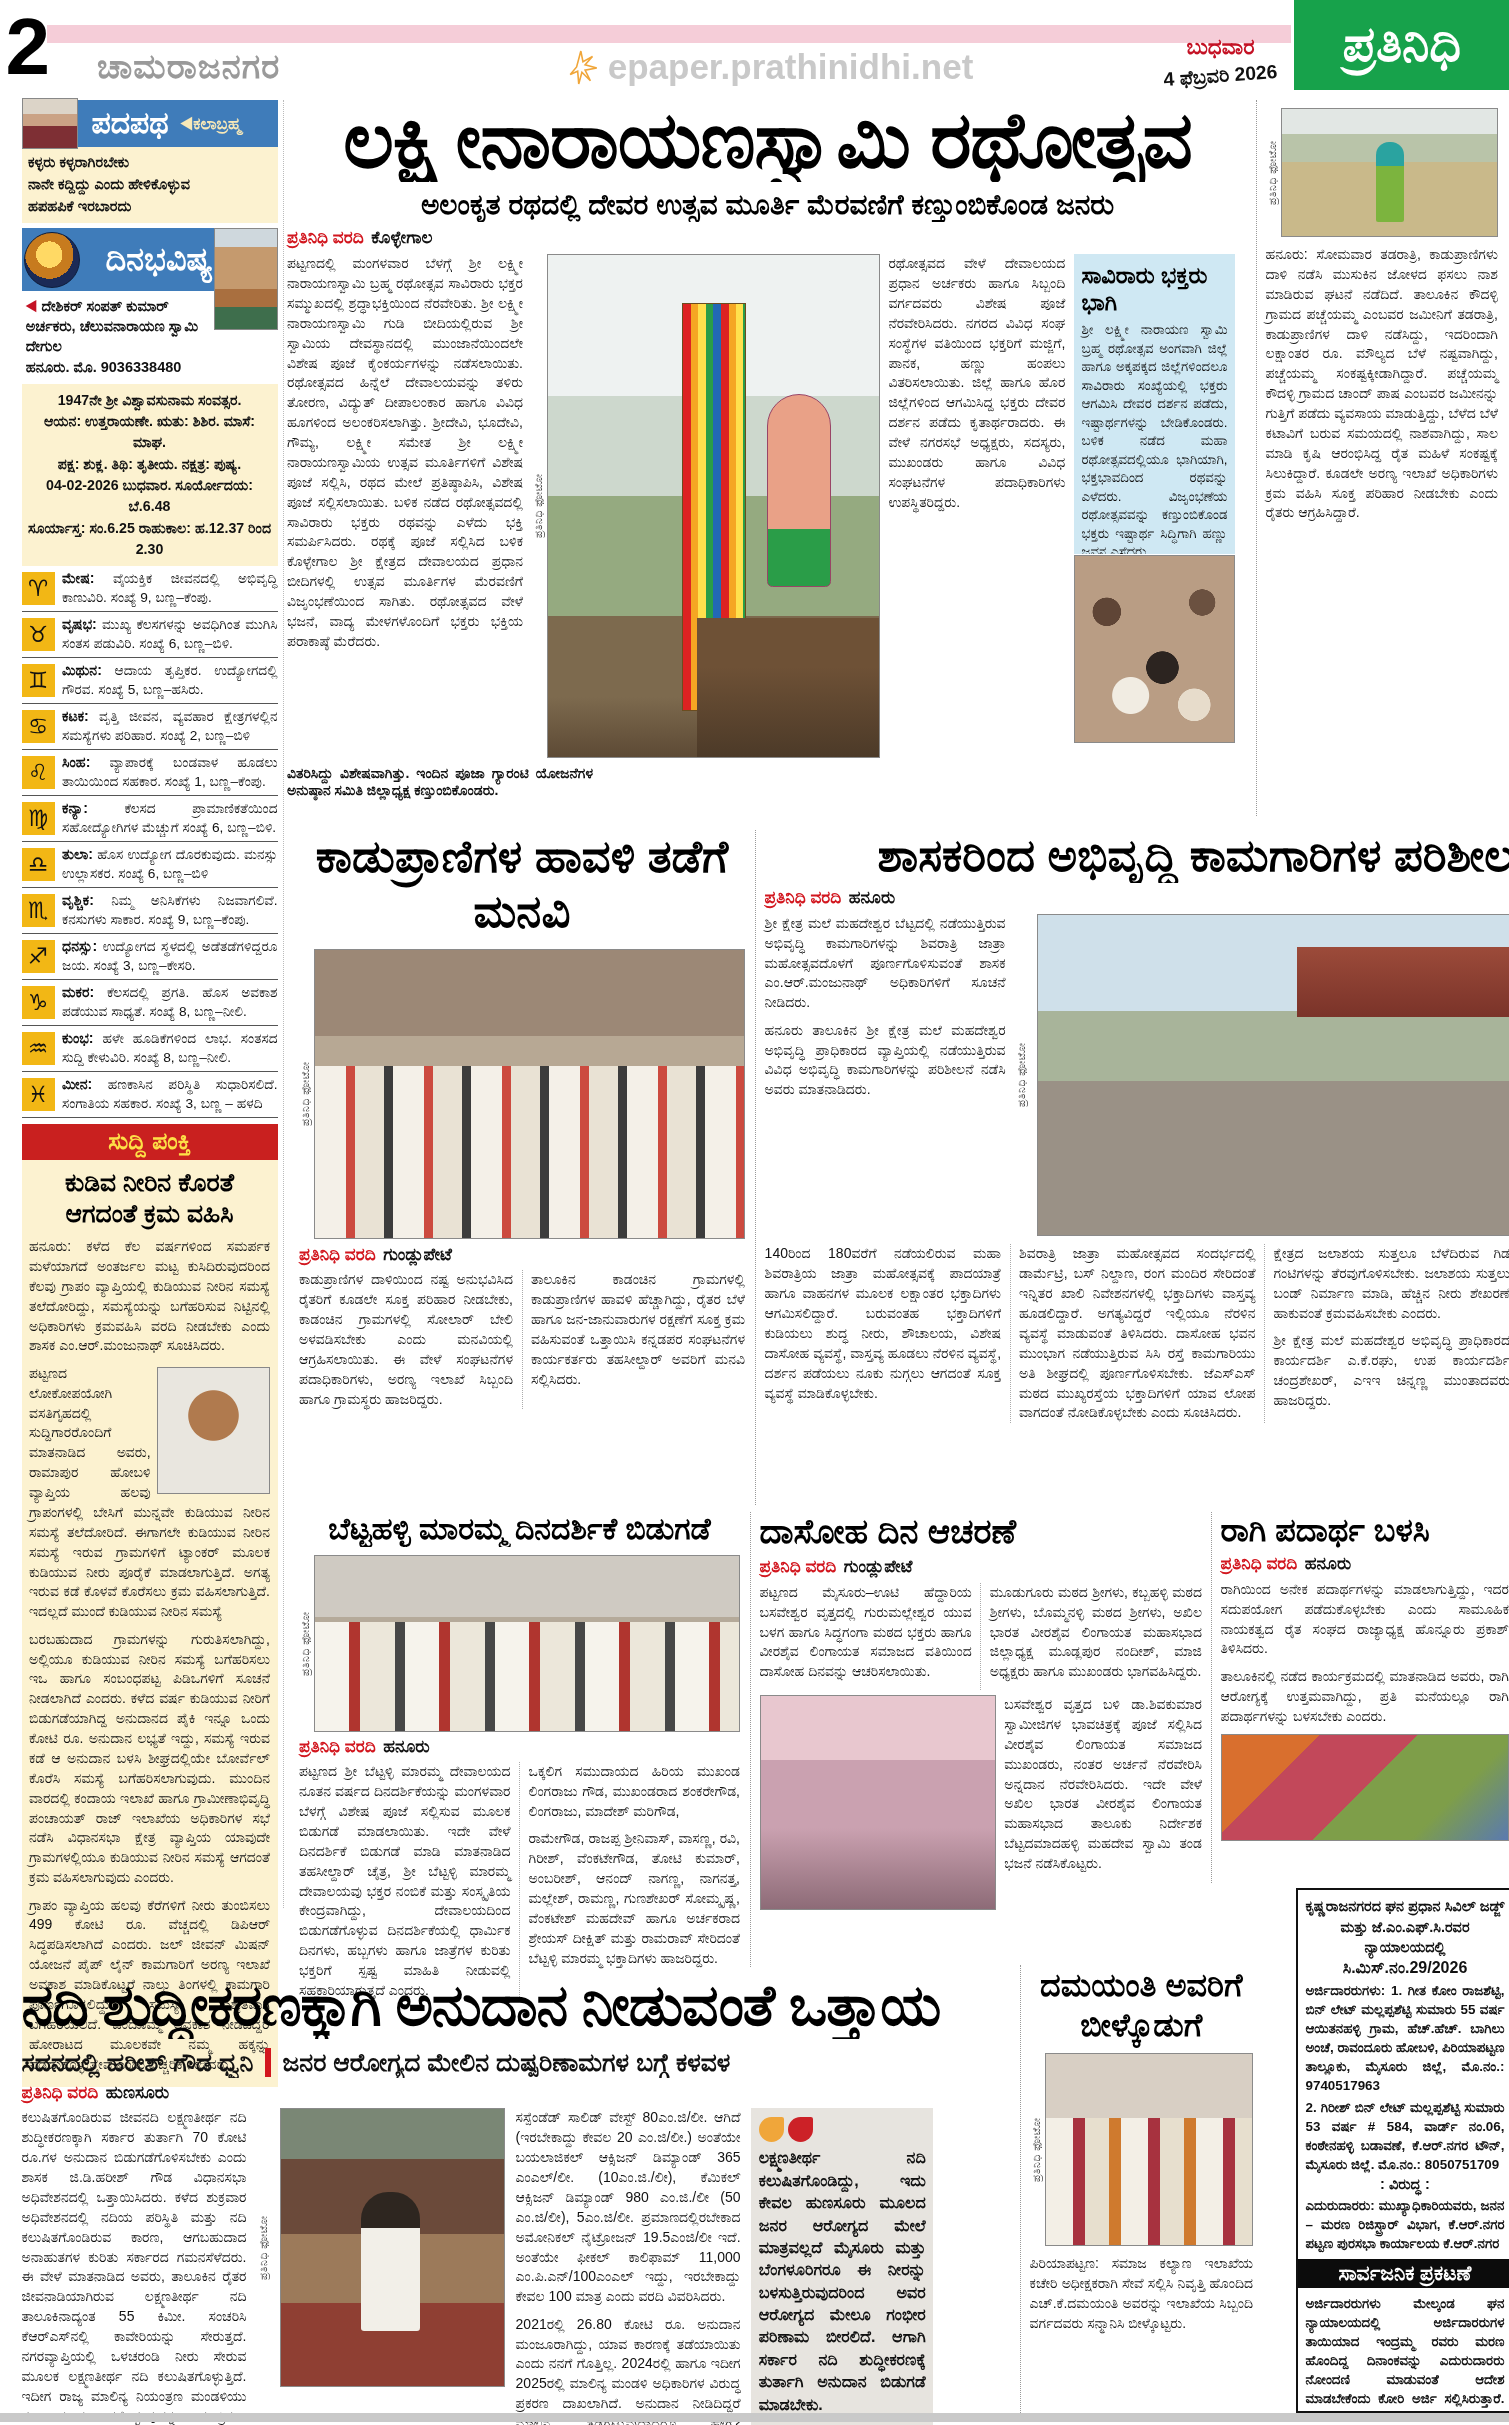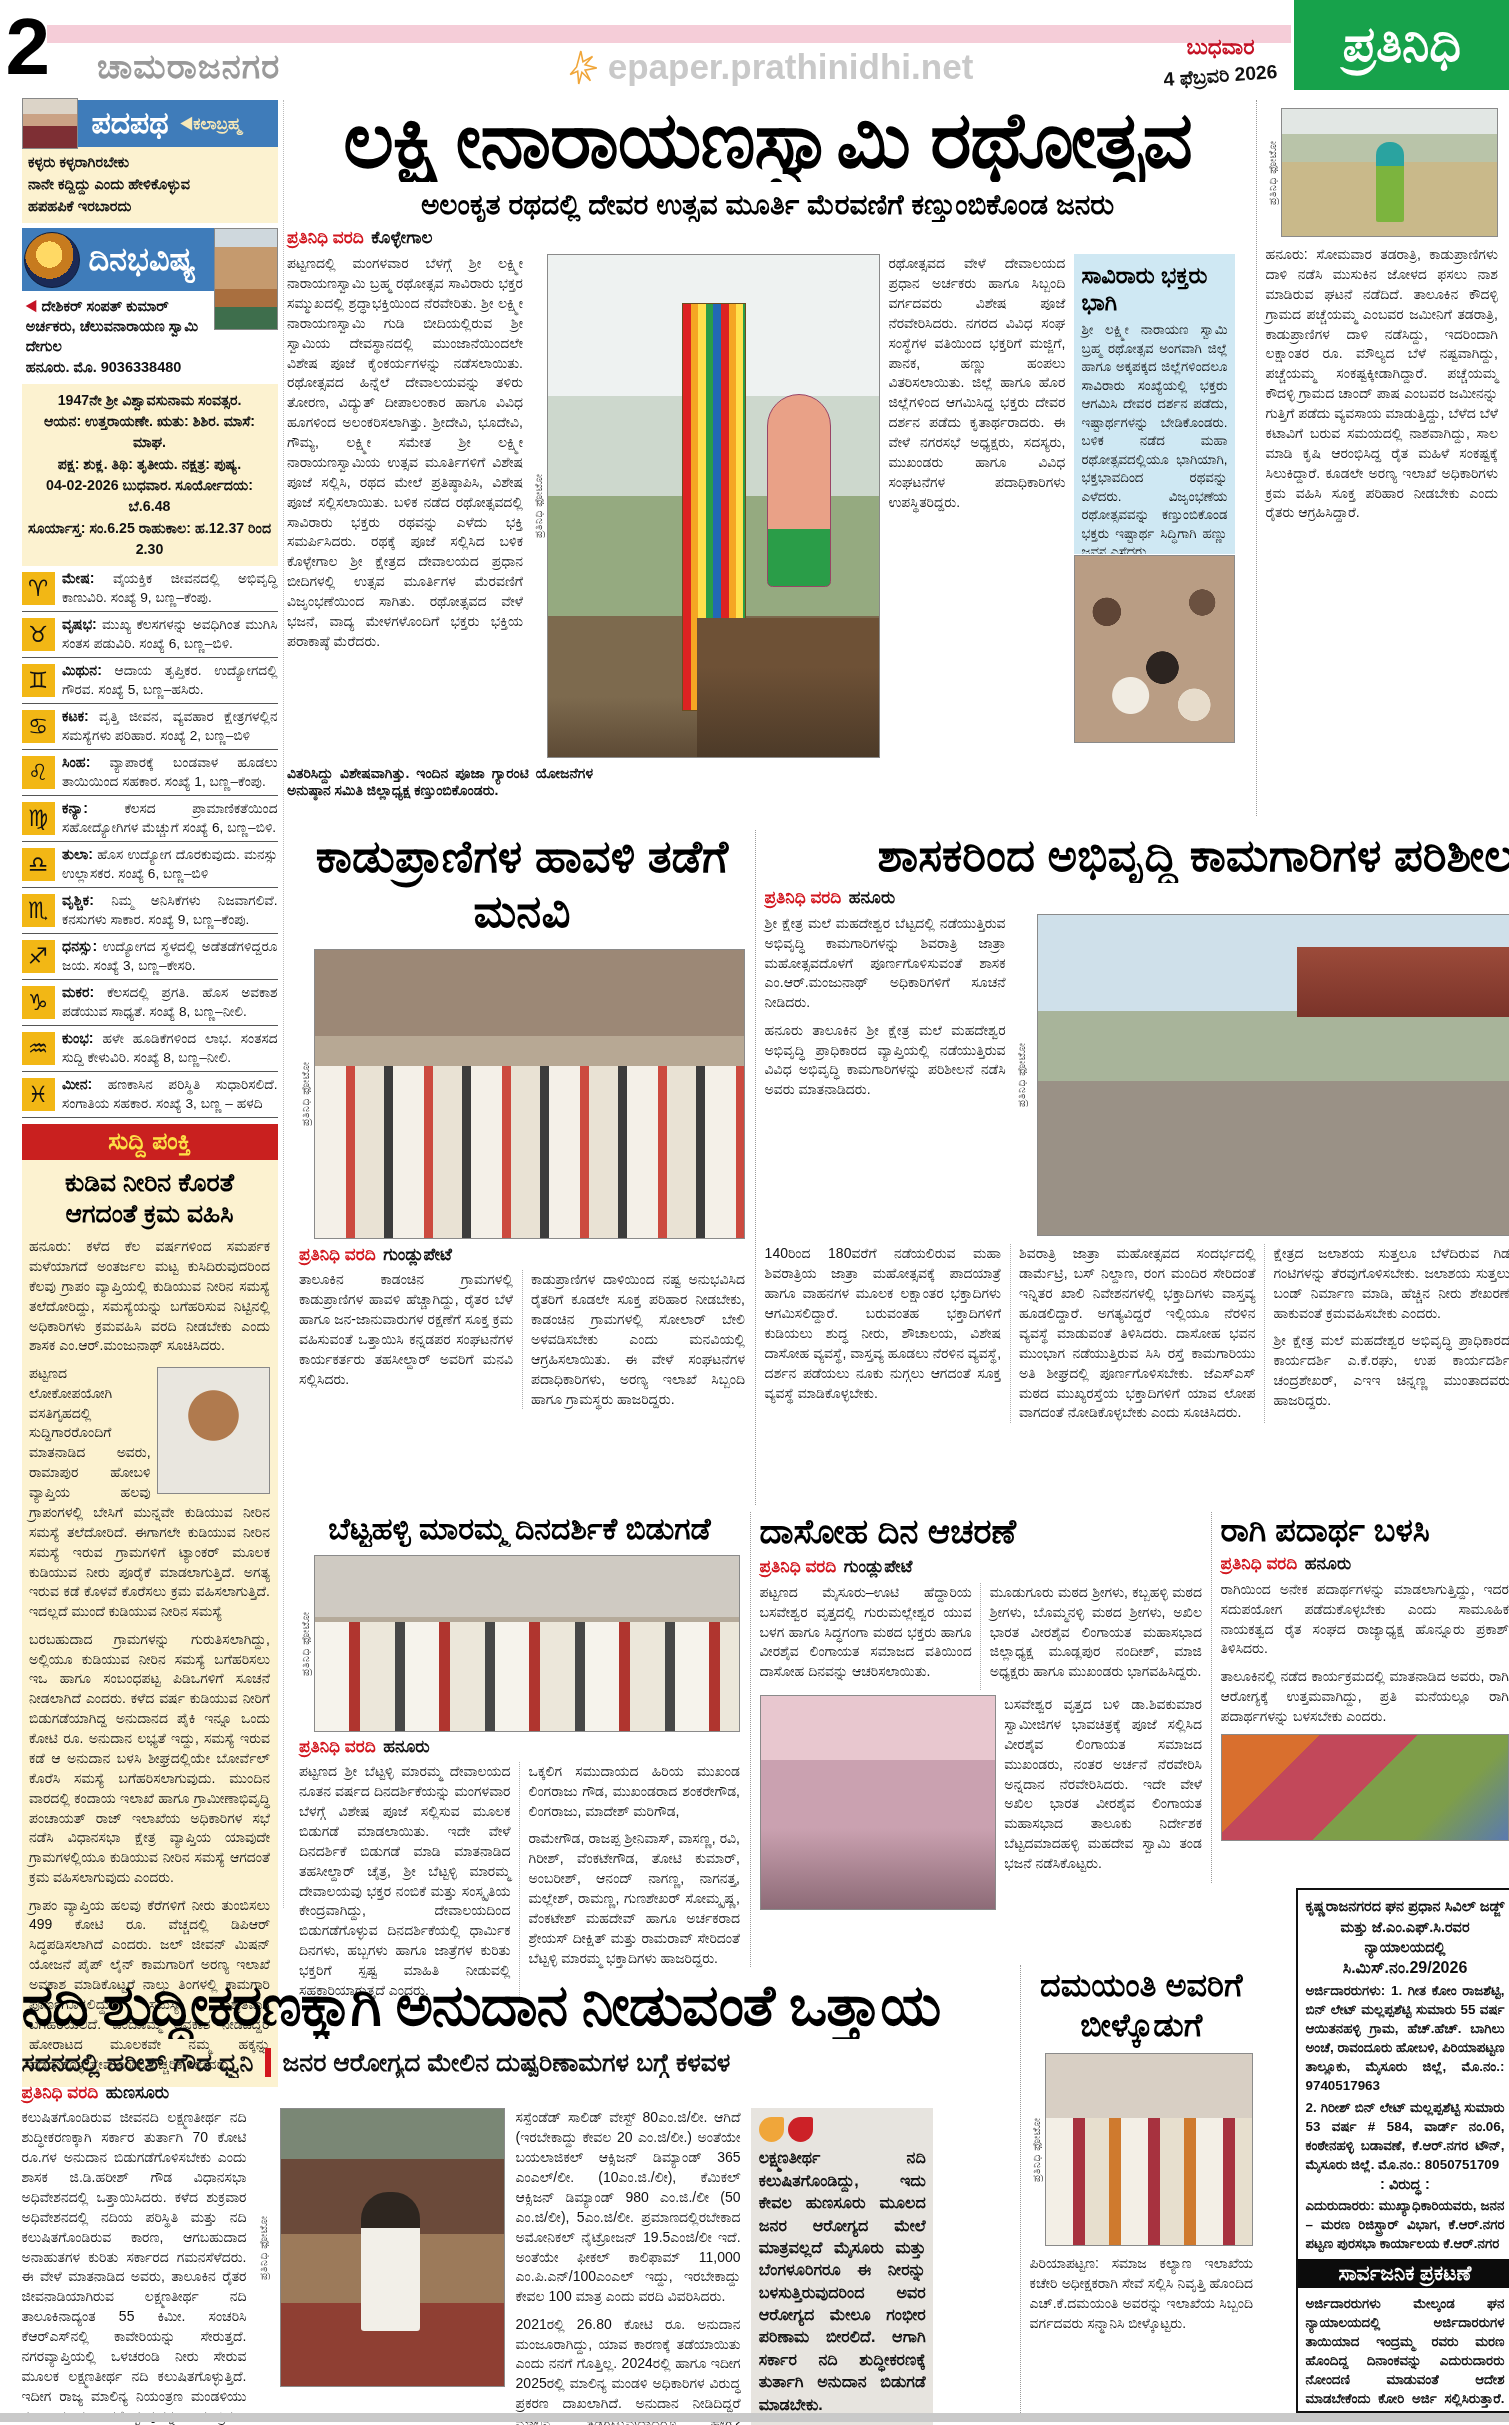--- a/index.html
+++ b/index.html
@@ -30,21 +30,21 @@
   
   #sidebar{position:absolute;left:21.5px;top:100px;width:256px;height:1809px}
   .blue-banner{position:relative;background:#3f7cba;height:47px;display:flex;align-items:center}
   .pp-photo{position:absolute;left:0;top:-2.1px;width:56px;height:51px;background:linear-gradient(180deg,#dcd4c8 0 30%,#caa285 30% 55%,#7e2f34 55% 100%);border:0.5px solid #888}
   .pp-title{margin-left:70px;font-size:30px;font-weight:bold;color:#fff}
   .pp-sub{margin-left:11.8px;font-size:16px;font-weight:bold;color:#f8e9b8}
   .cream{background:#fcf2d0}
   .verse{padding:5.4px 6.4px;font-size:14.5px;font-weight:bold;line-height:1.5}
   .db-banner{position:relative;background:#3f7cba;height:63px;margin-top:5.4px;display:flex;align-items:center}
   .wheel{width:56px;height:56px;border-radius:50%;margin-left:2.1px;background:radial-gradient(circle at 45% 40%,#ffd964 0 30%,#c77b1e 30% 55%,#1b2a56 55% 100%);border:1.6px solid #0d1c3a;flex:0 0 auto}
-  .db-title{font-size:32px;font-weight:bold;color:#fff;margin-left:9px}
+  .db-title{font-size:32px;font-weight:bold;color:#fff;margin-left:26px}
   .priest-photo{position:absolute;right:0;top:0;width:64px;height:102px;background:linear-gradient(180deg,#cfd8dd 0 18%,#c59a6e 18% 60%,#a96f3f 60% 78%,#3e6e4c 78% 100%);border:0.5px solid #888;z-index:2}
   .astro{padding:4.3px 68px 4.3px 4.3px;font-size:14.5px;font-weight:bold;line-height:1.4}
   .astro .arrow{color:#c41225}
   .panchanga{padding:5.4px 4.3px;font-size:14.2px;font-weight:bold;text-align:center;line-height:1.5;margin-top:3.2px}
   .sign-row{display:flex;align-items:center;gap:7.5px;border-bottom:1.1px solid #555;padding:3.2px 0;height:46px}
   .sign-icon{flex:0 0 auto;width:33px;height:33px;background:#f2b715;color:#111;font-size:22.5px;display:flex;align-items:center;justify-content:center;font-family:"DejaVu Sans",sans-serif}
   .sign-text{font-size:13.7px;line-height:1.35;text-align:justify}
   .sign-text b{font-size:14.2px}
   .red-banner{background:#c9201f;color:#fde047;text-align:center;font-size:23.6px;font-weight:bold;padding:4.3px 0;margin-top:6.4px}
   .nl-story{background:#fcf2d0;padding:7.5px 7.5px 5.4px}
@@ -302,22 +302,22 @@
     <div class="photo-flex" style="height:290px;margin-top:9.7px">
       <span class="vcredit">ಪ್ರತಿನಿಧಿ ಫೋಟೋ</span>
       <div class="fig ph-memo" style="margin-top:0;flex:1">
         <div class="memo-people"></div>
       </div>
     </div>
     <div class="byline">
       <span class="rl">ಪ್ರತಿನಿಧಿ ವರದಿ</span><span>ಗುಂಡ್ಲುಪೇಟೆ</span>
     </div>
     <div class="cols2 body-txt">
+      <p>ಕಾಡುಪ್ರಾಣಿಗಳ ದಾಳಿಯಿಂದ ನಷ್ಟ ಅನುಭವಿಸಿದ ರೈತರಿಗೆ ಕೂಡಲೇ ಸೂಕ್ತ ಪರಿಹಾರ ನೀಡಬೇಕು, ಕಾಡಂಚಿನ ಗ್ರಾಮಗಳಲ್ಲಿ ಸೋಲಾರ್ ಬೇಲಿ ಅಳವಡಿಸಬೇಕು ಎಂದು ಮನವಿಯಲ್ಲಿ ಆಗ್ರಹಿಸಲಾಯಿತು. ಈ ವೇಳೆ ಸಂಘಟನೆಗಳ ಪದಾಧಿಕಾರಿಗಳು, ಅರಣ್ಯ ಇಲಾಖೆ ಸಿಬ್ಬಂದಿ ಹಾಗೂ ಗ್ರಾಮಸ್ಥರು ಹಾಜರಿದ್ದರು.</p>
       <p>ತಾಲೂಕಿನ ಕಾಡಂಚಿನ ಗ್ರಾಮಗಳಲ್ಲಿ ಕಾಡುಪ್ರಾಣಿಗಳ ಹಾವಳಿ ಹೆಚ್ಚಾಗಿದ್ದು, ರೈತರ ಬೆಳೆ ಹಾಗೂ ಜನ-ಜಾನುವಾರುಗಳ ರಕ್ಷಣೆಗೆ ಸೂಕ್ತ ಕ್ರಮ ವಹಿಸುವಂತೆ ಒತ್ತಾಯಿಸಿ ಕನ್ನಡಪರ ಸಂಘಟನೆಗಳ ಕಾರ್ಯಕರ್ತರು ತಹಸೀಲ್ದಾರ್ ಅವರಿಗೆ ಮನವಿ ಸಲ್ಲಿಸಿದರು.</p>
-      <p>ಕಾಡುಪ್ರಾಣಿಗಳ ದಾಳಿಯಿಂದ ನಷ್ಟ ಅನುಭವಿಸಿದ ರೈತರಿಗೆ ಕೂಡಲೇ ಸೂಕ್ತ ಪರಿಹಾರ ನೀಡಬೇಕು, ಕಾಡಂಚಿನ ಗ್ರಾಮಗಳಲ್ಲಿ ಸೋಲಾರ್ ಬೇಲಿ ಅಳವಡಿಸಬೇಕು ಎಂದು ಮನವಿಯಲ್ಲಿ ಆಗ್ರಹಿಸಲಾಯಿತು. ಈ ವೇಳೆ ಸಂಘಟನೆಗಳ ಪದಾಧಿಕಾರಿಗಳು, ಅರಣ್ಯ ಇಲಾಖೆ ಸಿಬ್ಬಂದಿ ಹಾಗೂ ಗ್ರಾಮಸ್ಥರು ಹಾಜರಿದ್ದರು.</p>
     </div>
   </div>
 
   <div id="inspection">
     <h2 class="in-head">ಶಾಸಕರಿಂದ ಅಭಿವೃದ್ಧಿ ಕಾಮಗಾರಿಗಳ ಪರಿಶೀಲನೆ</h2>
     <div class="byline">
       <span class="rl">ಪ್ರತಿನಿಧಿ ವರದಿ</span><span>ಹನೂರು</span>
     </div>
     <div class="in-row">
       <div class="in-col body-txt">

